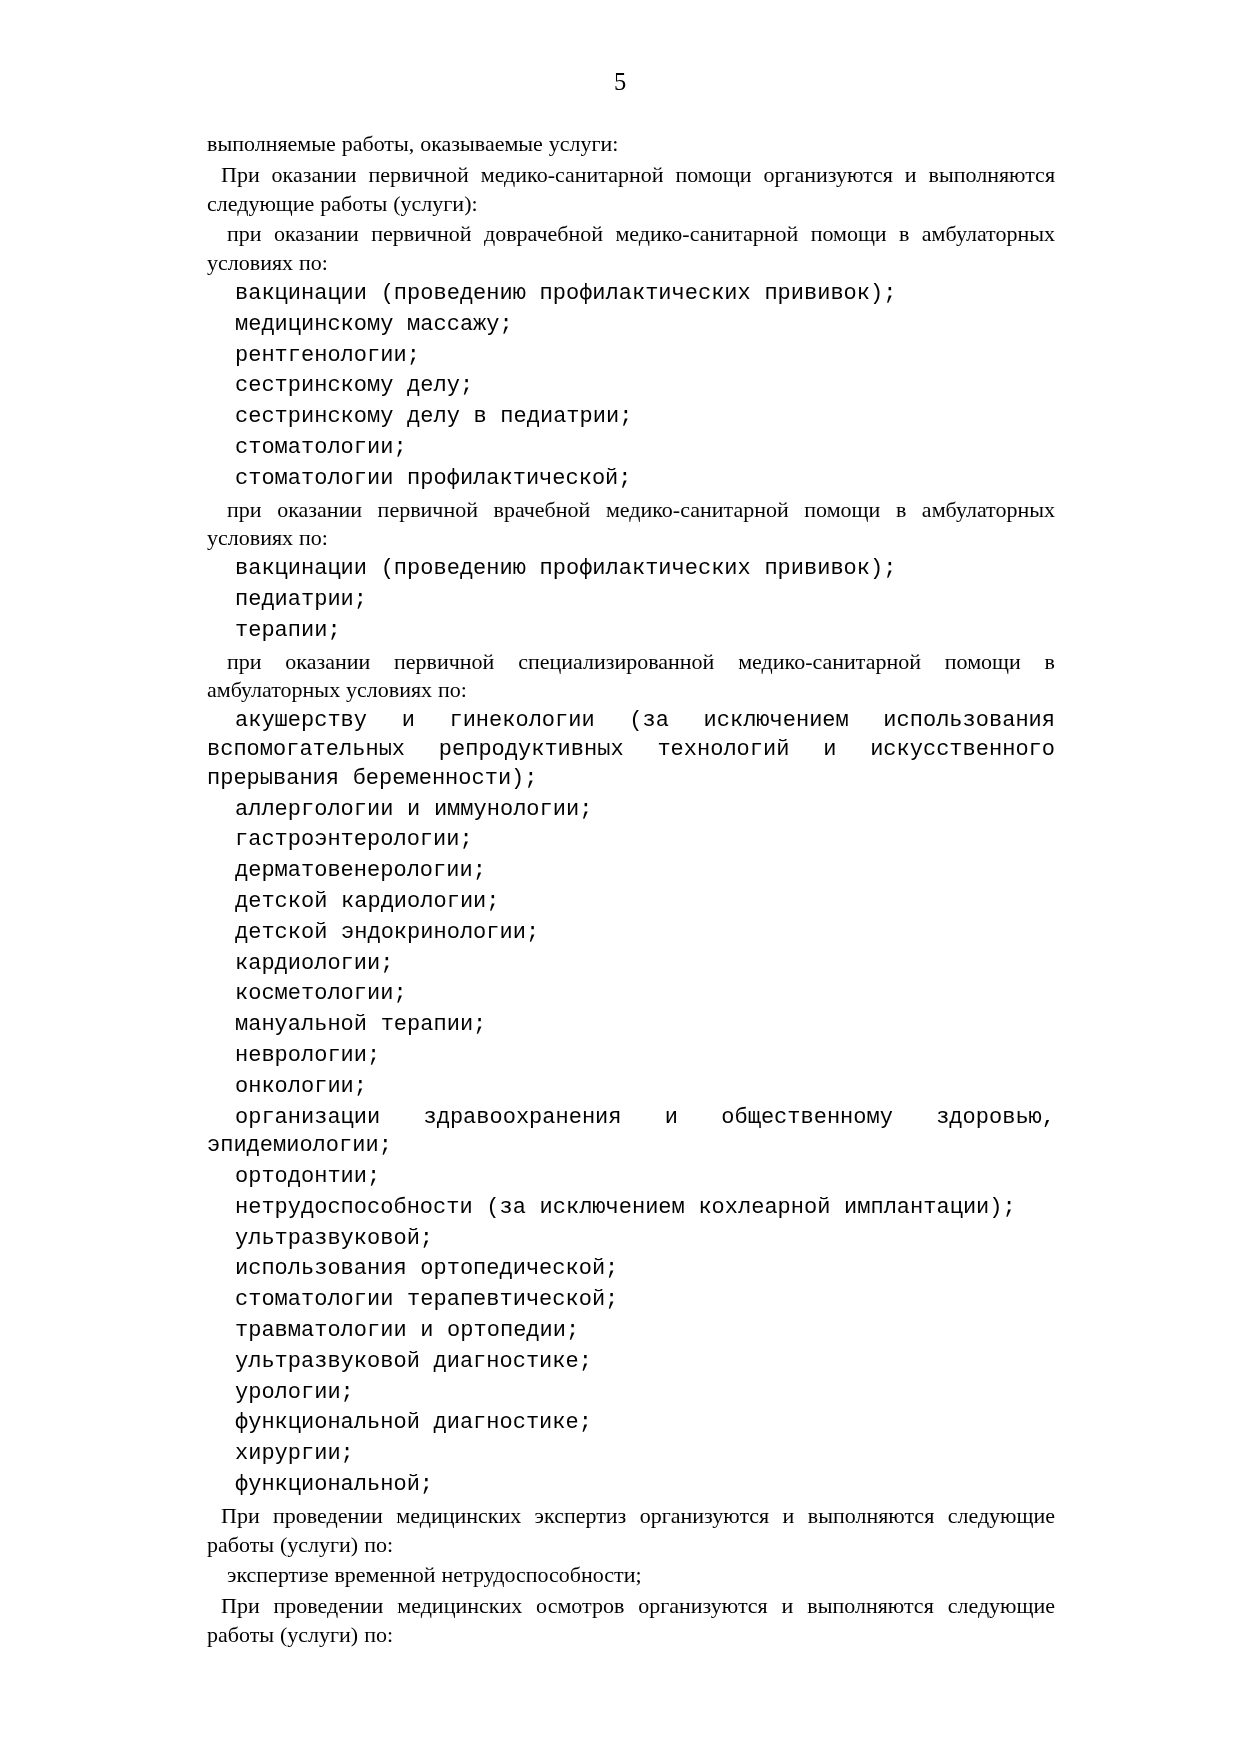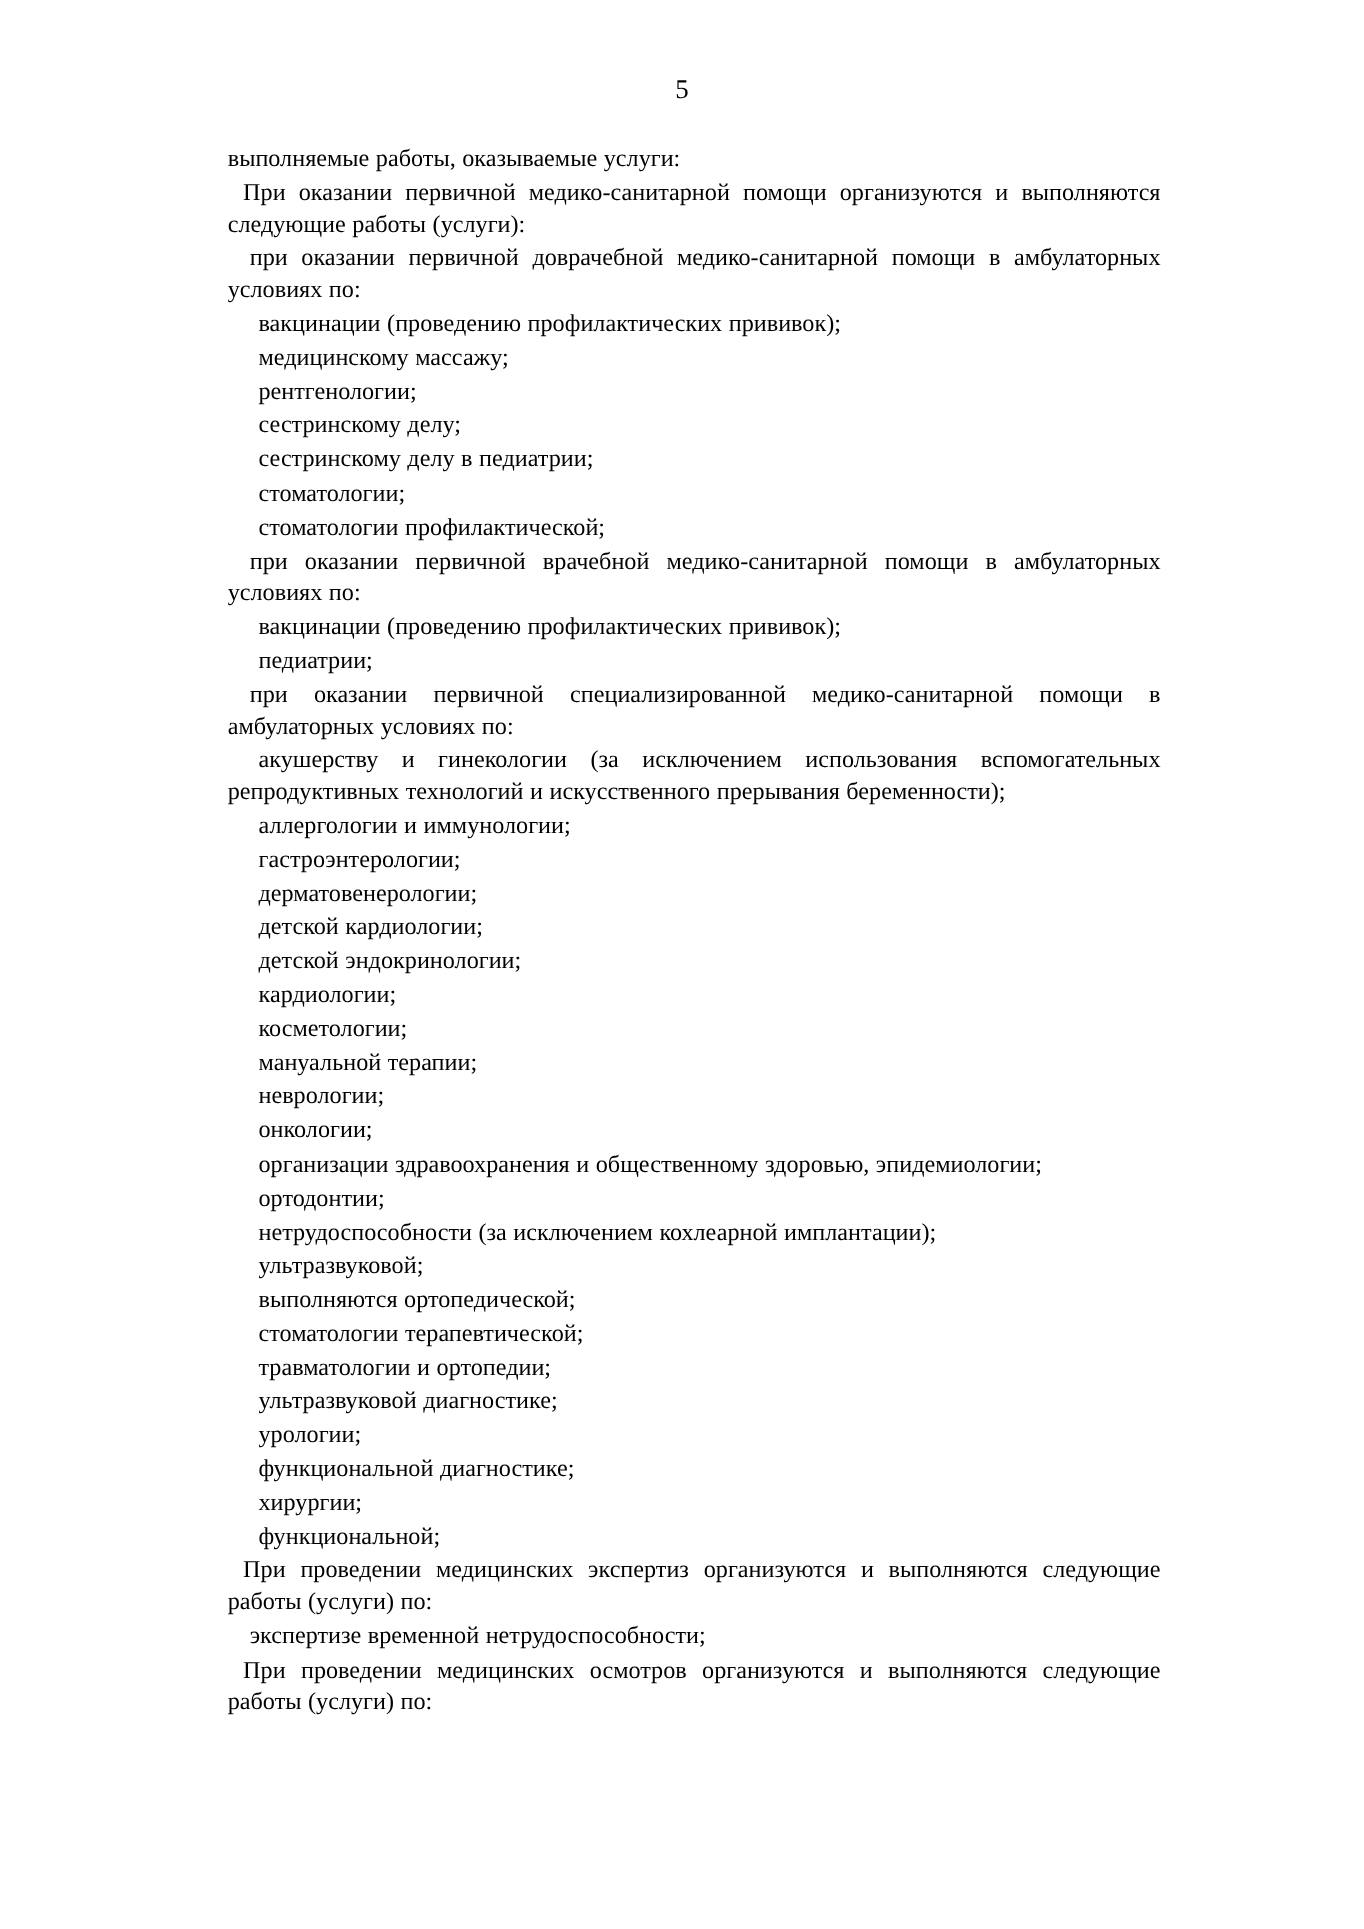--- a/index.html
+++ b/index.html
@@ -30,58 +30,59 @@
   .para {
     margin: 2px;
     font-size: 22px;
     line-height: 28.8px;
     text-align: justify;
     word-spacing: 0.02em;
   }
   .para.flush  { text-indent: 0; }
   .para.small  { text-indent: 14px; }
   .para.medium { text-indent: 20px; }
-  .para.list   { text-indent: 28px; }
+  .para.list   { text-indent: 28px; font-family: Liberation Mono, monospace; }
 </style>
 </head>
 <body>
 
 <div class="page">
   <div class="page-number">5</div>
   <div class="document-body" id="document-body">
       <p class="para flush">выполняемые работы, оказываемые услуги:</p>
       <p class="para small">При оказании первичной медико-санитарной помощи организуются и выполняются следующие работы (услуги):</p>
       <p class="para medium">при оказании первичной доврачебной медико-санитарной помощи в амбулаторных условиях по:</p>
       <p class="para list">вакцинации (проведению профилактических прививок);</p>
       <p class="para list">медицинскому массажу;</p>
       <p class="para list">рентгенологии;</p>
       <p class="para list">сестринскому делу;</p>
       <p class="para list">сестринскому делу в педиатрии;</p>
       <p class="para list">стоматологии;</p>
       <p class="para list">стоматологии профилактической;</p>
       <p class="para medium">при оказании первичной врачебной медико-санитарной помощи в амбулаторных условиях по:</p>
       <p class="para list">вакцинации (проведению профилактических прививок);</p>
       <p class="para list">педиатрии;</p>
+      <p class="para list">терапии;</p>
       <p class="para medium">при оказании первичной специализированной медико-санитарной помощи в амбулаторных условиях по:</p>
       <p class="para list">акушерству и гинекологии (за исключением использования вспомогательных репродуктивных технологий и искусственного прерывания беременности);</p>
       <p class="para list">аллергологии и иммунологии;</p>
       <p class="para list">гастроэнтерологии;</p>
       <p class="para list">дерматовенерологии;</p>
       <p class="para list">детской кардиологии;</p>
       <p class="para list">детской эндокринологии;</p>
       <p class="para list">кардиологии;</p>
       <p class="para list">косметологии;</p>
       <p class="para list">мануальной терапии;</p>
       <p class="para list">неврологии;</p>
       <p class="para list">онкологии;</p>
       <p class="para list">организации здравоохранения и общественному здоровью, эпидемиологии;</p>
       <p class="para list">ортодонтии;</p>
       <p class="para list">нетрудоспособности (за исключением кохлеарной имплантации);</p>
       <p class="para list">ультразвуковой;</p>
-      <p class="para list">выполняются ортопедической;</p>
+      <p class="para list">использования ортопедической;</p>
       <p class="para list">стоматологии терапевтической;</p>
       <p class="para list">травматологии и ортопедии;</p>
       <p class="para list">ультразвуковой диагностике;</p>
       <p class="para list">урологии;</p>
       <p class="para list">функциональной диагностике;</p>
       <p class="para list">хирургии;</p>
       <p class="para list">функциональной;</p>
       <p class="para small">При проведении медицинских экспертиз организуются и выполняются следующие работы (услуги) по:</p>
       <p class="para medium">экспертизе временной нетрудоспособности;</p>
       <p class="para small">При проведении медицинских осмотров организуются и выполняются следующие работы (услуги) по:</p>

